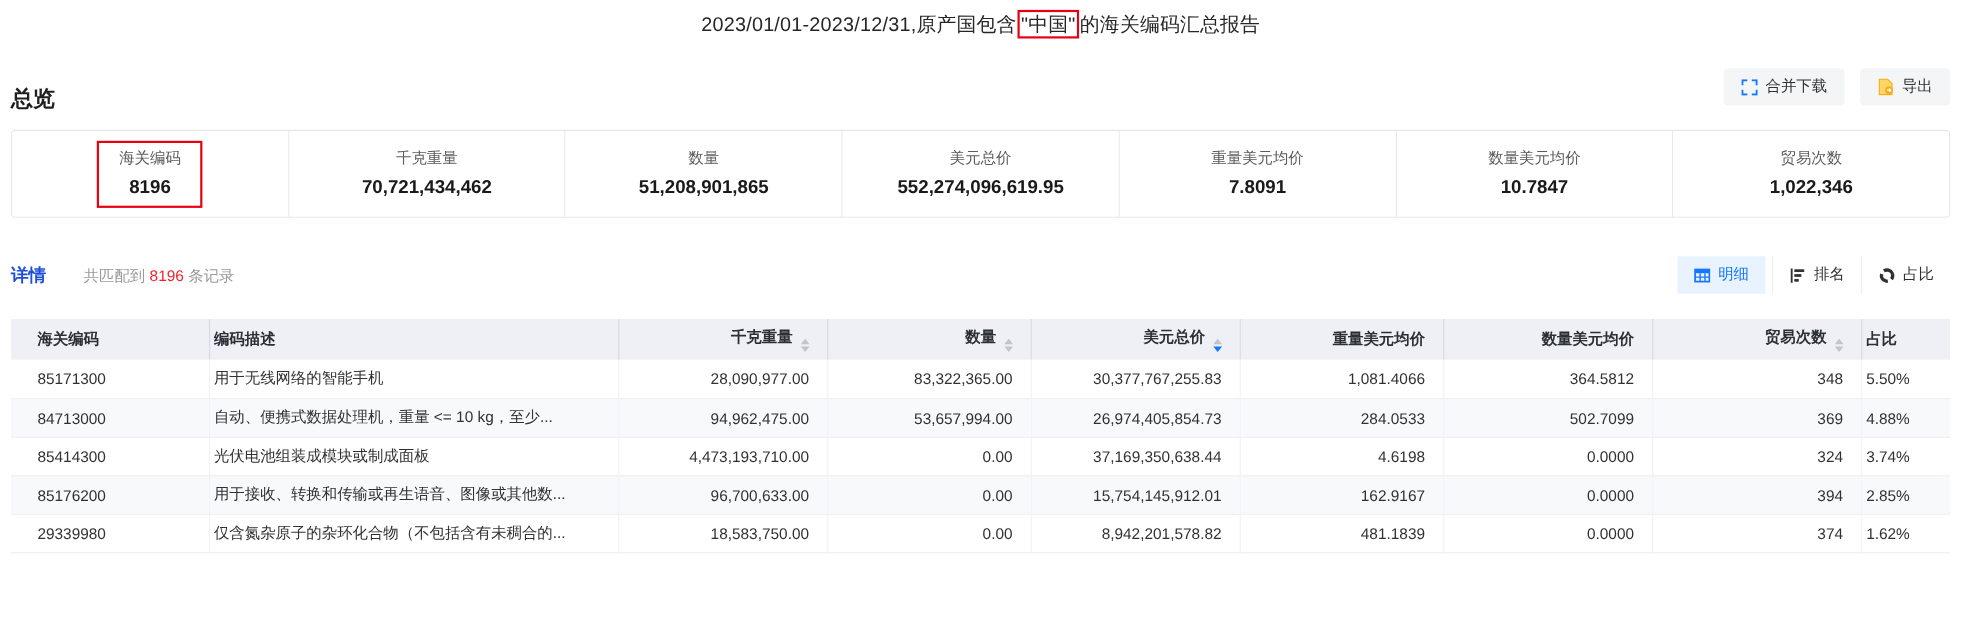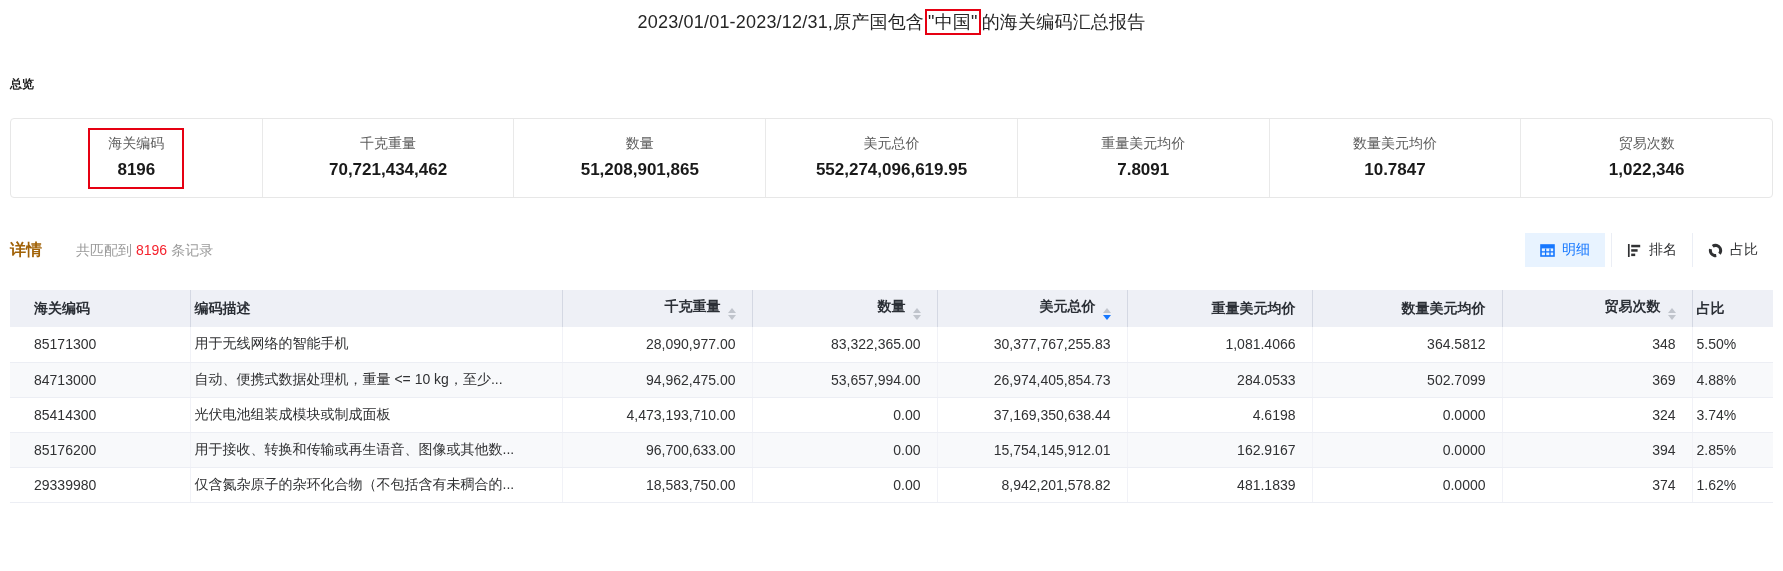--- a/index.html
+++ b/index.html
@@ -9,22 +9,22 @@
     font-family:"Liberation Sans","DejaVu Sans",sans-serif; color:#262626;
   }
   
   .report-title {
     position:absolute; top:9px; left:0; right:0; text-align:center;
     font-size:18px; color:#262626; letter-spacing:.2px;
   }
   .red-box { border:2px solid #e60012; padding:0 1px; margin:0 1px; display:inline-block; line-height:22px; }
 
   
-  .h-overview { position:absolute; top:76px; left:10px; font-size:12px; font-weight:bold; color:#1f1f1f; }
-  .h-detail   { position:absolute; top:240px; left:10px; font-size:16px; font-weight:bold; color:#a16207; }
+  .h-overview { position:absolute; top:76px; left:10px; font-size:20px; font-weight:bold; color:#1f1f1f; }
+  .h-detail   { position:absolute; top:240px; left:10px; font-size:16px; font-weight:bold; color:#1d4ed8; }
 
   
   .top-buttons { position:absolute; top:62px; right:10px; display:flex; gap:14px; }
   .btn {
     display:flex; align-items:center; gap:7px; height:34px; padding:0 16px;
     background:#f4f5f7; border:none; border-radius:4px; font-size:14px; color:#303133;
     font-family:inherit; cursor:pointer;
   }
 
   
@@ -83,20 +83,40 @@
 </style>
 </head>
 <body>
 
 <div class="page">
 
   <div class="report-title"><span>2023/01/01-2023/12/31,原产国包含</span><span class="red-box"><span>"中国"</span></span><span>的海关编码汇总报告</span></div>
 
   <div class="h-overview">总览</div>
 
+  <div class="top-buttons">
+    <button class="btn">
+      <span class="icon">
+        <svg width="15" height="15" viewBox="0 0 15 15">
+            <path d="M5.5 1H1v4.5M9.5 1H14v4.5M14 9.5V14H9.5M1 9.5V14h4.5" fill="none" stroke="#1677ff" stroke-width="1.8"></path>
+          </svg>
+      </span>
+      <span>合并下载</span>
+    </button>
+    <button class="btn">
+      <span class="icon">
+        <svg width="15" height="16" viewBox="0 0 15 16">
+            <path d="M1.5 1h7.5l4 4v10H1.5z" fill="#ffd666" stroke="#faad14" stroke-width="1"></path>
+            <circle cx="10.3" cy="11" r="3.6" fill="#faad14"></circle>
+            <path d="M8.4 11h3.2M10.4 9.5 11.9 11l-1.5 1.5" stroke="#fff" stroke-width="1.1" fill="none"></path>
+          </svg>
+      </span>
+      <span>导出</span>
+    </button>
+  </div>
 
   <div class="stats-card">
       <div class="stat-cell">
         <div class="stat-inner red-outline">
           <div class="stat-label">海关编码</div>
           <div class="stat-value">8196</div>
         </div>
       </div>
       <div class="stat-cell">
         <div class="stat-inner">

